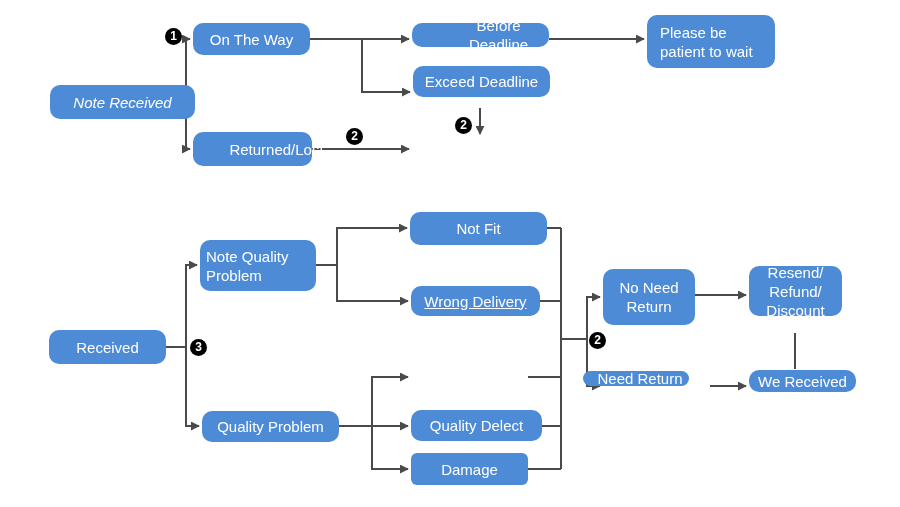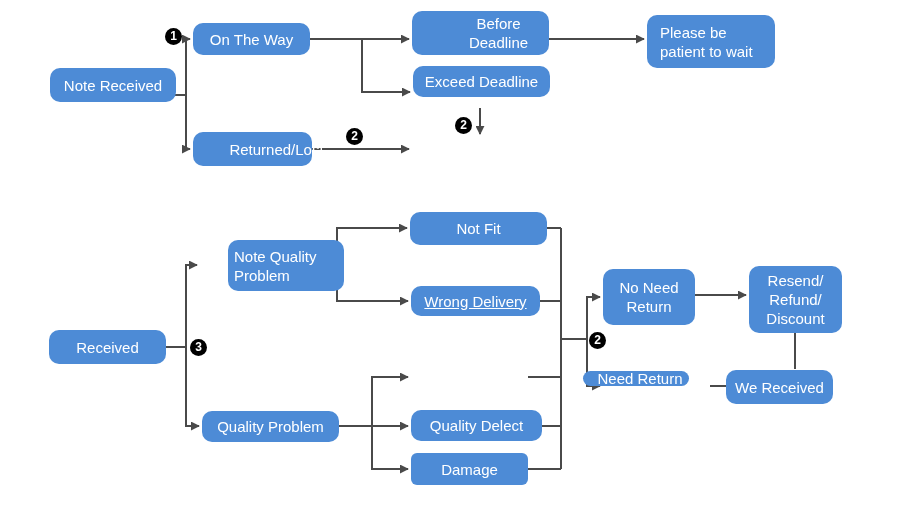--- a/index.html
+++ b/index.html
@@ -74,43 +74,43 @@
       <path class="e" d="M561,228 V469"></path>
       <path class="e" d="M561,339 H587"></path>
       <path class="e" d="M587,339 V297 H600" marker-end="url(#arrow)"></path>
       <path class="e" d="M587,339 V386 H600" marker-end="url(#arrow)"></path>
       <path class="e" d="M695,295 H746" marker-end="url(#arrow)"></path>
       <path class="e" d="M795,333 V369"></path>
       <path class="e" d="M710,386 H746" marker-end="url(#arrow)"></path>
     </g>
   </svg>
 
-  <div class="node" style="left:50px;top:68px;width:126px;height:34px;">Note Received</div>
+  <div class="node" style="left:50px;top:85px;width:145px;height:34px;font-style:italic;">Note Received</div>
   <div class="node" style="left:193px;top:23px;width:117px;height:32px;">On The Way</div>
-  <div class="node" style="left:412px;top:11px;width:137px;height:44px;padding-left:36px;">Before Deadline</div>
+  <div class="node" style="left:412px;top:23px;width:137px;height:24px;padding-left:36px;">Before Deadline</div>
   <div class="node left" style="left:647px;top:15px;width:128px;height:53px;padding-left:13px;">Please be
 patient to wait</div>
   <div class="node" style="left:413px;top:66px;width:137px;height:31px;">Exceed Deadline</div>
   <div class="node" style="left:193px;top:132px;width:119px;height:34px;padding-left:48px;">Returned/Lost</div>
 
   <div class="node" style="left:49px;top:330px;width:117px;height:34px;">Received</div>
-  <div class="node left" style="left:200px;top:240px;width:116px;height:51px;padding-left:6px;margin-left:28px;">Note Quality
+  <div class="node left" style="left:200px;top:240px;width:116px;height:51px;padding-left:6px;">Note Quality
 Problem</div>
   <div class="node" style="left:410px;top:212px;width:137px;height:33px;">Not Fit</div>
   <div class="node" style="left:411px;top:286px;width:129px;height:30px;text-decoration:underline;">Wrong Delivery</div>
   <div class="node" style="left:202px;top:411px;width:137px;height:31px;">Quality Problem</div>
   <div class="node" style="left:411px;top:410px;width:131px;height:31px;">Quality Delect</div>
   <div class="node" style="left:411px;top:453px;width:117px;height:32px;border-radius:6px;">Damage</div>
   <div class="node" style="left:603px;top:269px;width:92px;height:56px;">No Need
 Return</div>
-  <div class="node" style="left:749px;top:266px;width:93px;height:67px;">Resend/
+  <div class="node" style="left:749px;top:266px;width:93px;height:50px;">Resend/
 Refund/
 Discount</div>
   <div class="node" style="left:583px;top:371px;width:106px;height:15px;padding-left:8px;">Need Return</div>
-  <div class="node" style="left:726px;top:370px;width:107px;height:34px;">We Received</div>
+  <div class="node" style="left:749px;top:370px;width:107px;height:22px;">We Received</div>
 
   <div class="badge" style="left:165px;top:28px;">1</div>
   <div class="badge" style="left:346px;top:128px;">2</div>
   <div class="badge" style="left:455px;top:117px;">2</div>
   <div class="badge" style="left:190px;top:339px;">3</div>
   <div class="badge" style="left:589px;top:332px;">2</div>
 
 </div>
 
 </body></html>

